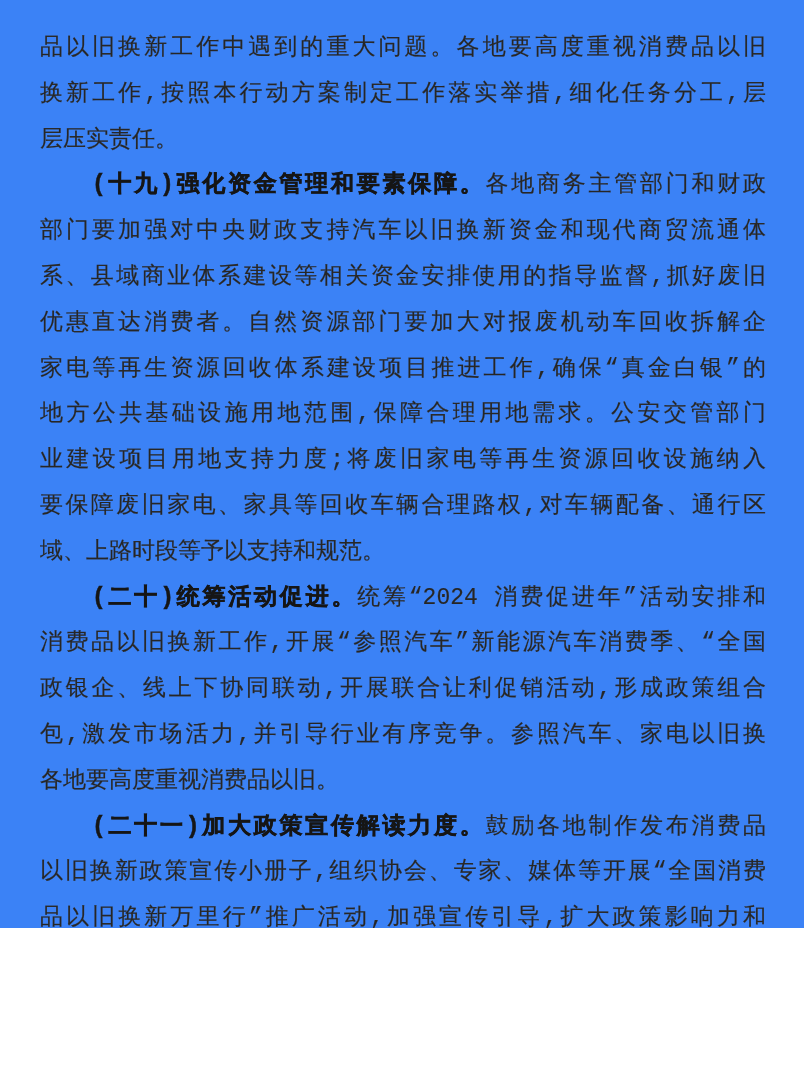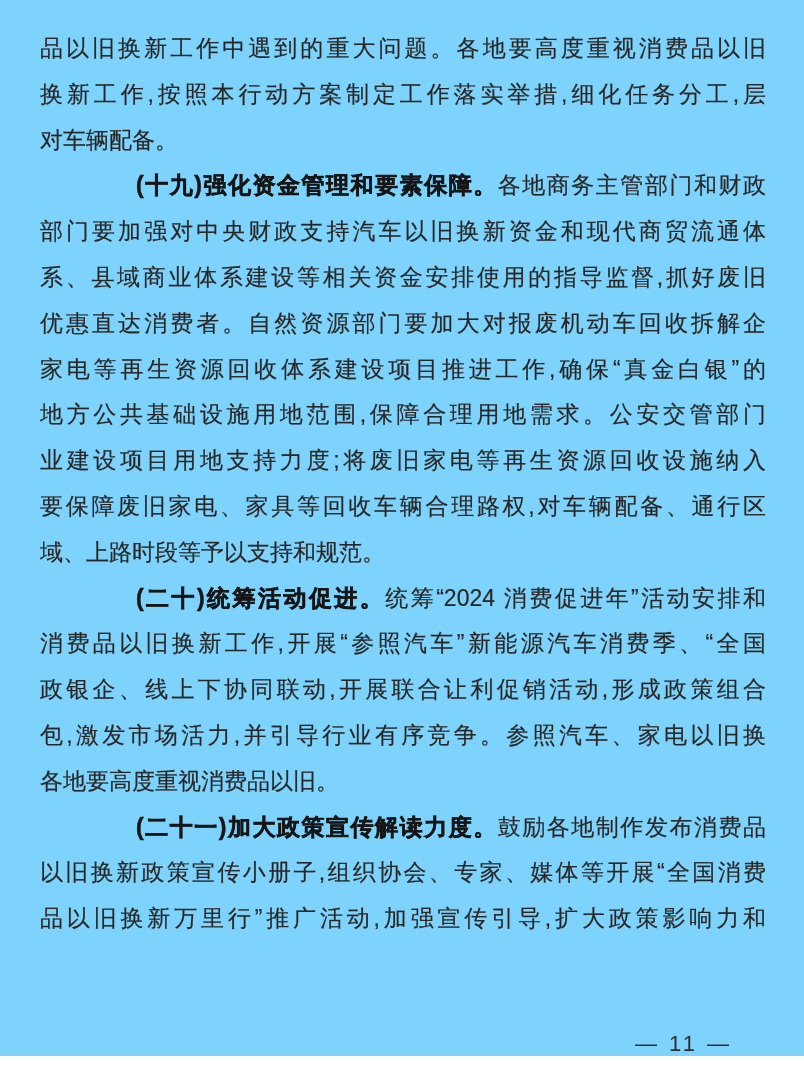--- a/index.html
+++ b/index.html
@@ -3,24 +3,24 @@
 <meta charset="utf-8">
 <style>
   html, body {
     margin: 0;
     padding: 0;
     background: #ffffff;
   }
   .page {
     position: relative;
     width: 804px;
-    height: 1056px;
-    background: #7dd3fc;
+    height: 928px;
+    background: #3b82f6;
     overflow: hidden;
-    font-family: Liberation Sans, sans-serif;
+    font-family: Liberation Mono, monospace;
   }
   .content {
     position: absolute;
     left: 40px;
     top: 26px;
     width: 726px;
   }
   .paragraph {
     margin: 0;
     padding: 0;
@@ -37,21 +37,20 @@
   }
   .line.para-end {
     text-align-last: left;
   }
   .line.indent {
     text-indent: 52px;
   }
   .line b {
     font-weight: 700;
     color: #161616;
-    margin-left: 44px;
     -webkit-text-stroke: 0.5px #161616;
   }
   .footer {
     position: absolute;
     top: 1031px;
     right: 72px;
     font-size: 22px;
     line-height: 26px;
     color: #2e2e2e;
     letter-spacing: 3px;
@@ -59,21 +58,21 @@
   }
 </style>
 </head>
 <body>
 
 <div class="page">
   <div class="content">
       <div class="paragraph">
         <div class="line">品以旧换新工作中遇到的重大问题。各地要高度重视消费品以旧</div>
         <div class="line">换新工作,按照本行动方案制定工作落实举措,细化任务分工,层</div>
-        <div class="line para-end">对车辆配备。</div>
+        <div class="line para-end">层压实责任。</div>
       </div>
       <div class="paragraph">
         <div class="line indent"><b>(十九)强化资金管理和要素保障。</b>各地商务主管部门和财政</div>
         <div class="line">部门要加强对中央财政支持汽车以旧换新资金和现代商贸流通体</div>
         <div class="line">系、县域商业体系建设等相关资金安排使用的指导监督,抓好废旧</div>
         <div class="line">优惠直达消费者。自然资源部门要加大对报废机动车回收拆解企</div>
         <div class="line">家电等再生资源回收体系建设项目推进工作,确保“真金白银”的</div>
         <div class="line">地方公共基础设施用地范围,保障合理用地需求。公安交管部门</div>
         <div class="line">业建设项目用地支持力度;将废旧家电等再生资源回收设施纳入</div>
         <div class="line">要保障废旧家电、家具等回收车辆合理路权,对车辆配备、通行区</div>

